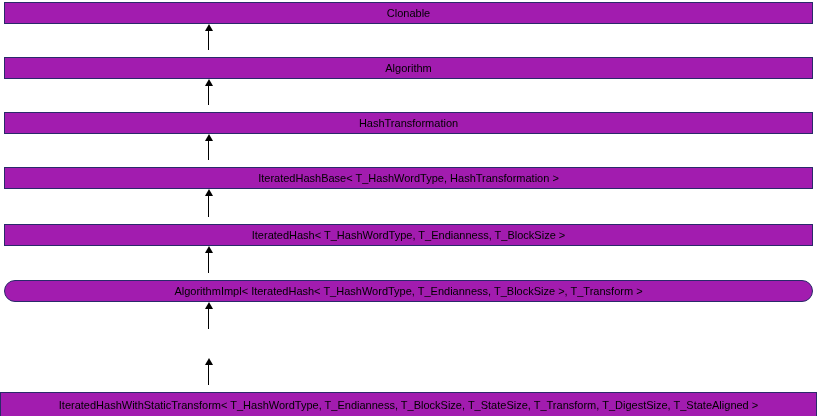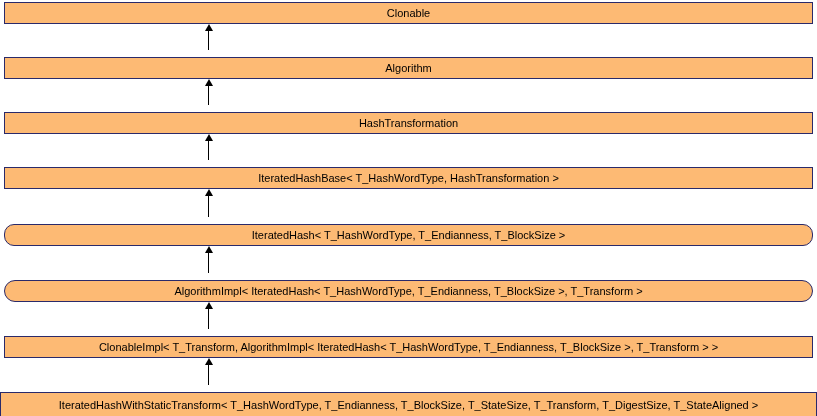--- a/index.html
+++ b/index.html
@@ -14,21 +14,21 @@
     overflow: hidden;
   }
   #diagram {
     position: relative;
     width: 817px;
     height: 416px;
   }
   .node {
     position: absolute;
     box-sizing: border-box;
-    background: #fdba74;
+    background: #a21caf;
     border: 1px solid #2a2a6a;
     color: #000000;
     font-size: 11px;
     line-height: 1;
     display: flex;
     align-items: center;
     justify-content: center;
     text-align: center;
     white-space: nowrap;
     overflow: hidden;
@@ -86,29 +86,26 @@
   </div>
 
   <div class="node" style="left:4px; top:112px; width:809px; height:22px;">
     <span class="node-label">HashTransformation</span>
   </div>
 
   <div class="node" style="left:4px; top:167px; width:809px; height:22px;">
     <span class="node-label">IteratedHashBase&lt; T_HashWordType, HashTransformation &gt;</span>
   </div>
 
-  <div class="node" style="left:4px; top:224px; width:809px; height:22px;border-radius:10px;">
+  <div class="node" style="left:4px; top:224px; width:809px; height:22px;">
     <span class="node-label">IteratedHash&lt; T_HashWordType, T_Endianness, T_BlockSize &gt;</span>
   </div>
 
   <div class="node" style="left:4px; top:280px; width:809px; height:22px;border-radius:11px;">
     <span class="node-label">AlgorithmImpl&lt; IteratedHash&lt; T_HashWordType, T_Endianness, T_BlockSize &gt;, T_Transform &gt;</span>
   </div>
 
-  <div class="node" style="left:4px; top:336px; width:809px; height:22px;">
-    <span class="node-label">ClonableImpl&lt; T_Transform, AlgorithmImpl&lt; IteratedHash&lt; T_HashWordType, T_Endianness, T_BlockSize &gt;, T_Transform &gt; &gt;</span>
-  </div>
 
   <div class="node" style="left:0px; top:392px; width:817px; height:27px;">
     <span class="node-label">IteratedHashWithStaticTransform&lt; T_HashWordType, T_Endianness, T_BlockSize, T_StateSize, T_Transform, T_DigestSize, T_StateAligned &gt;</span>
   </div>
 
 </div>
 
 </body></html>

